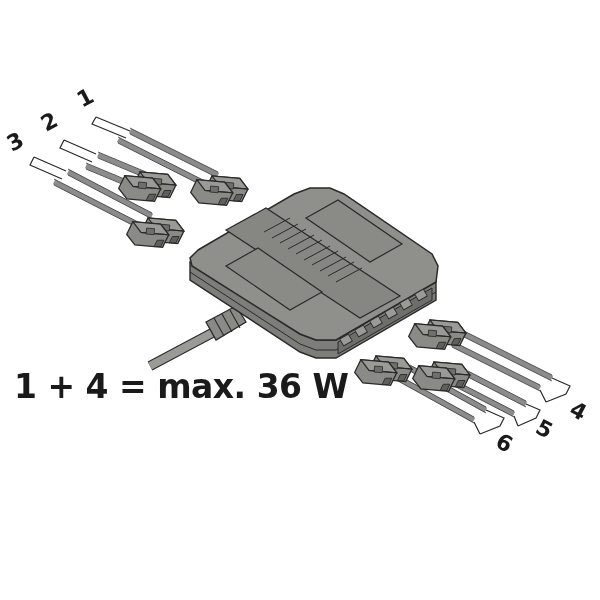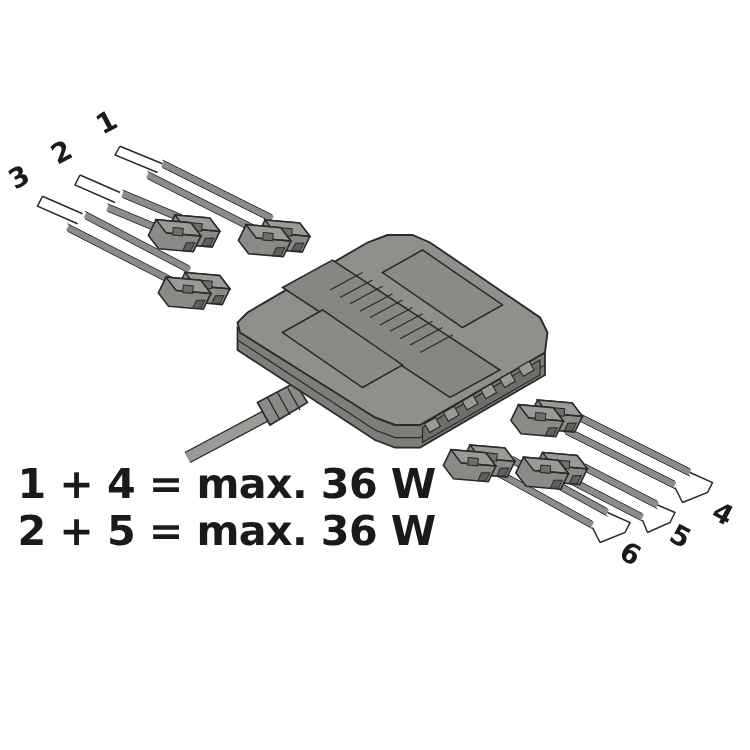--- a/index.html
+++ b/index.html
@@ -155,14 +155,13 @@
       </g>
 
     <text class="lbl" x="568" y="414" transform="rotate(28 568 414)">4</text>
     <text class="lbl" x="534" y="432" transform="rotate(28 534 432)">5</text>
     <text class="lbl" x="494" y="446" transform="rotate(28 494 446)">6</text>
   </g>
 </svg>
 
 <div class="legend">
   <div class="legend-line">1 + 4 = max. 36 W</div>
-  <div class="legend-line">2 + 5 = max. 36 W</div>
 </div>
 
 </body></html>

